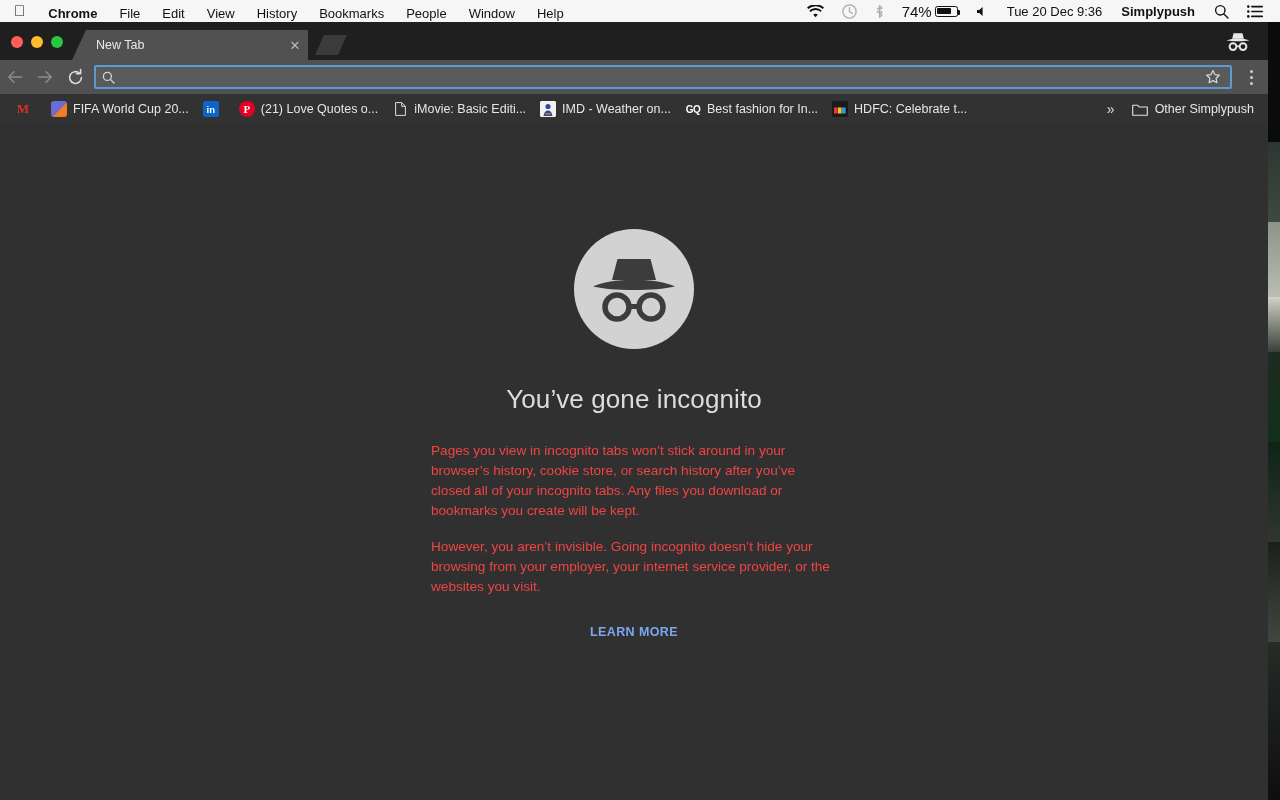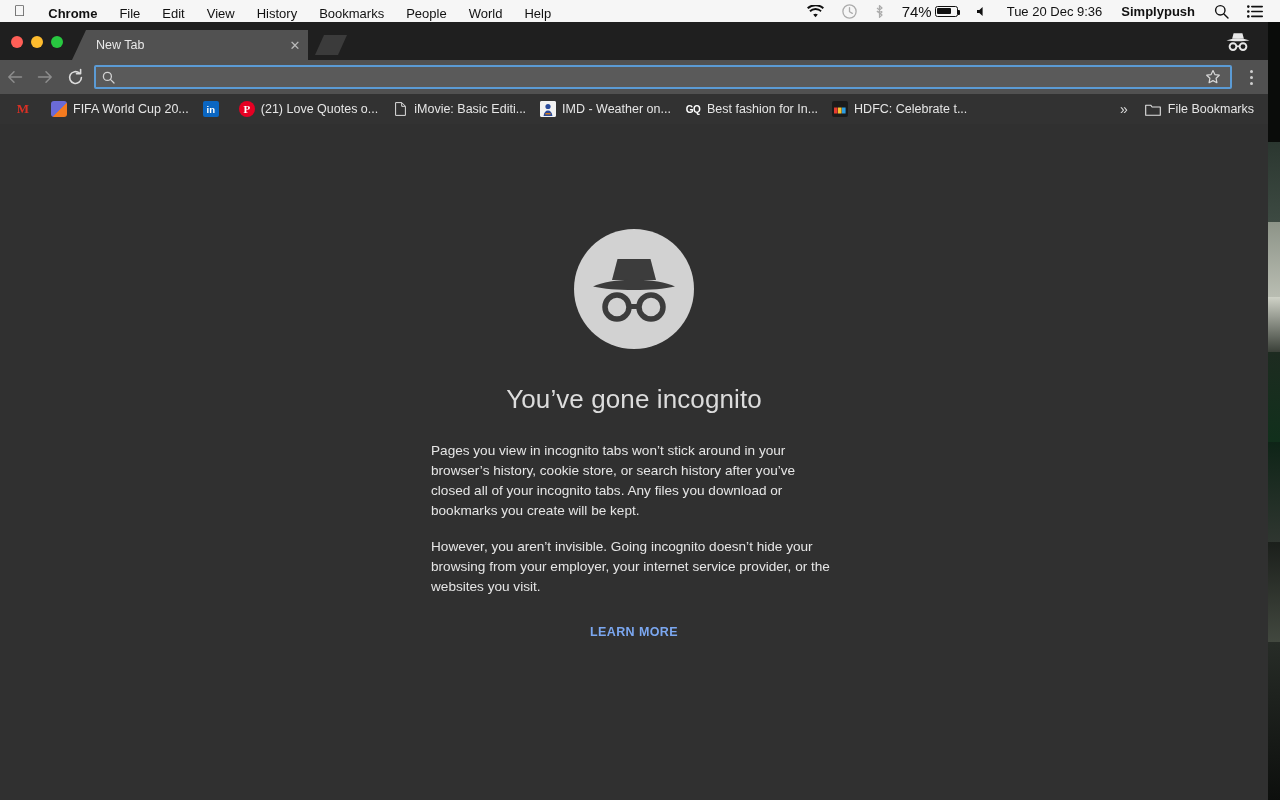--- a/index.html
+++ b/index.html
@@ -141,41 +141,41 @@
   .inc-circle{
     margin-top:103px; width:120px; height:120px; border-radius:50%;
     background:#d2d2d2; display:flex; align-items:center; justify-content:center;
   }
   h1.title{
     margin-top:35px; font-size:26px; font-weight:300; color:#dcdcdc;
     letter-spacing:.1px;
   }
   .copy{ width:406px; margin-top:26px; }
   .copy p{
-    color:#e5e5e5; font-size:13.6px; line-height:20px; margin-bottom:16px;
+    color:#ef4444; font-size:13.6px; line-height:20px; margin-bottom:16px;
   }
   .learn{
     margin-top:12px; color:#7ba7f0; font-size:12.5px; font-weight:bold;
     letter-spacing:.4px; text-decoration:none;
   }
 </style>
 </head>
 <body>
 
 <div class="menubar">
   <div class="mb-left">
     <span class="mb-apple"></span>
     <span class="mb-item mb-app">Chrome</span>
     <span class="mb-item">File</span>
     <span class="mb-item">Edit</span>
     <span class="mb-item">View</span>
     <span class="mb-item">History</span>
     <span class="mb-item">Bookmarks</span>
     <span class="mb-item">People</span>
-    <span class="mb-item">World</span>
+    <span class="mb-item">Window</span>
     <span class="mb-item">Help</span>
   </div>
   <div class="mb-right">
     <span class="mb-r">
       <svg width="17" height="13" viewBox="0 0 17 13">
           <path d="M8.5 12.2 6.2 9.6a3.6 3.6 0 0 1 4.6 0z" fill="#111"></path>
           <path d="M8.5 5.1c1.9 0 3.6.7 4.9 1.9l1.3-1.5A9.3 9.3 0 0 0 8.5 3a9.3 9.3 0 0 0-6.2 2.5l1.3 1.5A7.2 7.2 0 0 1 8.5 5.1z" fill="#111"></path>
           <path d="M8.5 1.3c2.7 0 5.2 1 7.1 2.7L17 2.4A12.9 12.9 0 0 0 8.5-.7 12.9 12.9 0 0 0 0 2.4l1.4 1.6A10.7 10.7 0 0 1 8.5 1.3z" fill="#111"></path>
         </svg>
     </span>
@@ -344,21 +344,21 @@
     </span>
 
     <span class="bm-right">
       <span class="chev">»</span>
       <span class="folder">
         <span style="display:flex;">
           <svg width="16" height="13" viewBox="0 0 16 13">
               <path d="M.7 2.2h5l1.4 1.8h8.2v8.3H.7z" fill="none" stroke="#e2e2e2" stroke-width="1.1" stroke-linejoin="round"></path>
             </svg>
         </span>
-        <span>File Bookmarks</span>
+        <span>Other Simplypush</span>
       </span>
     </span>
   </div>
 
   <div class="page">
     <div class="content">
 
       <div class="inc-circle">
         <svg width="88" height="68" viewBox="0 0 88 68">
           <path d="M27.5 4h33l5.5 21H22z" fill="#3c3c3c"></path>

